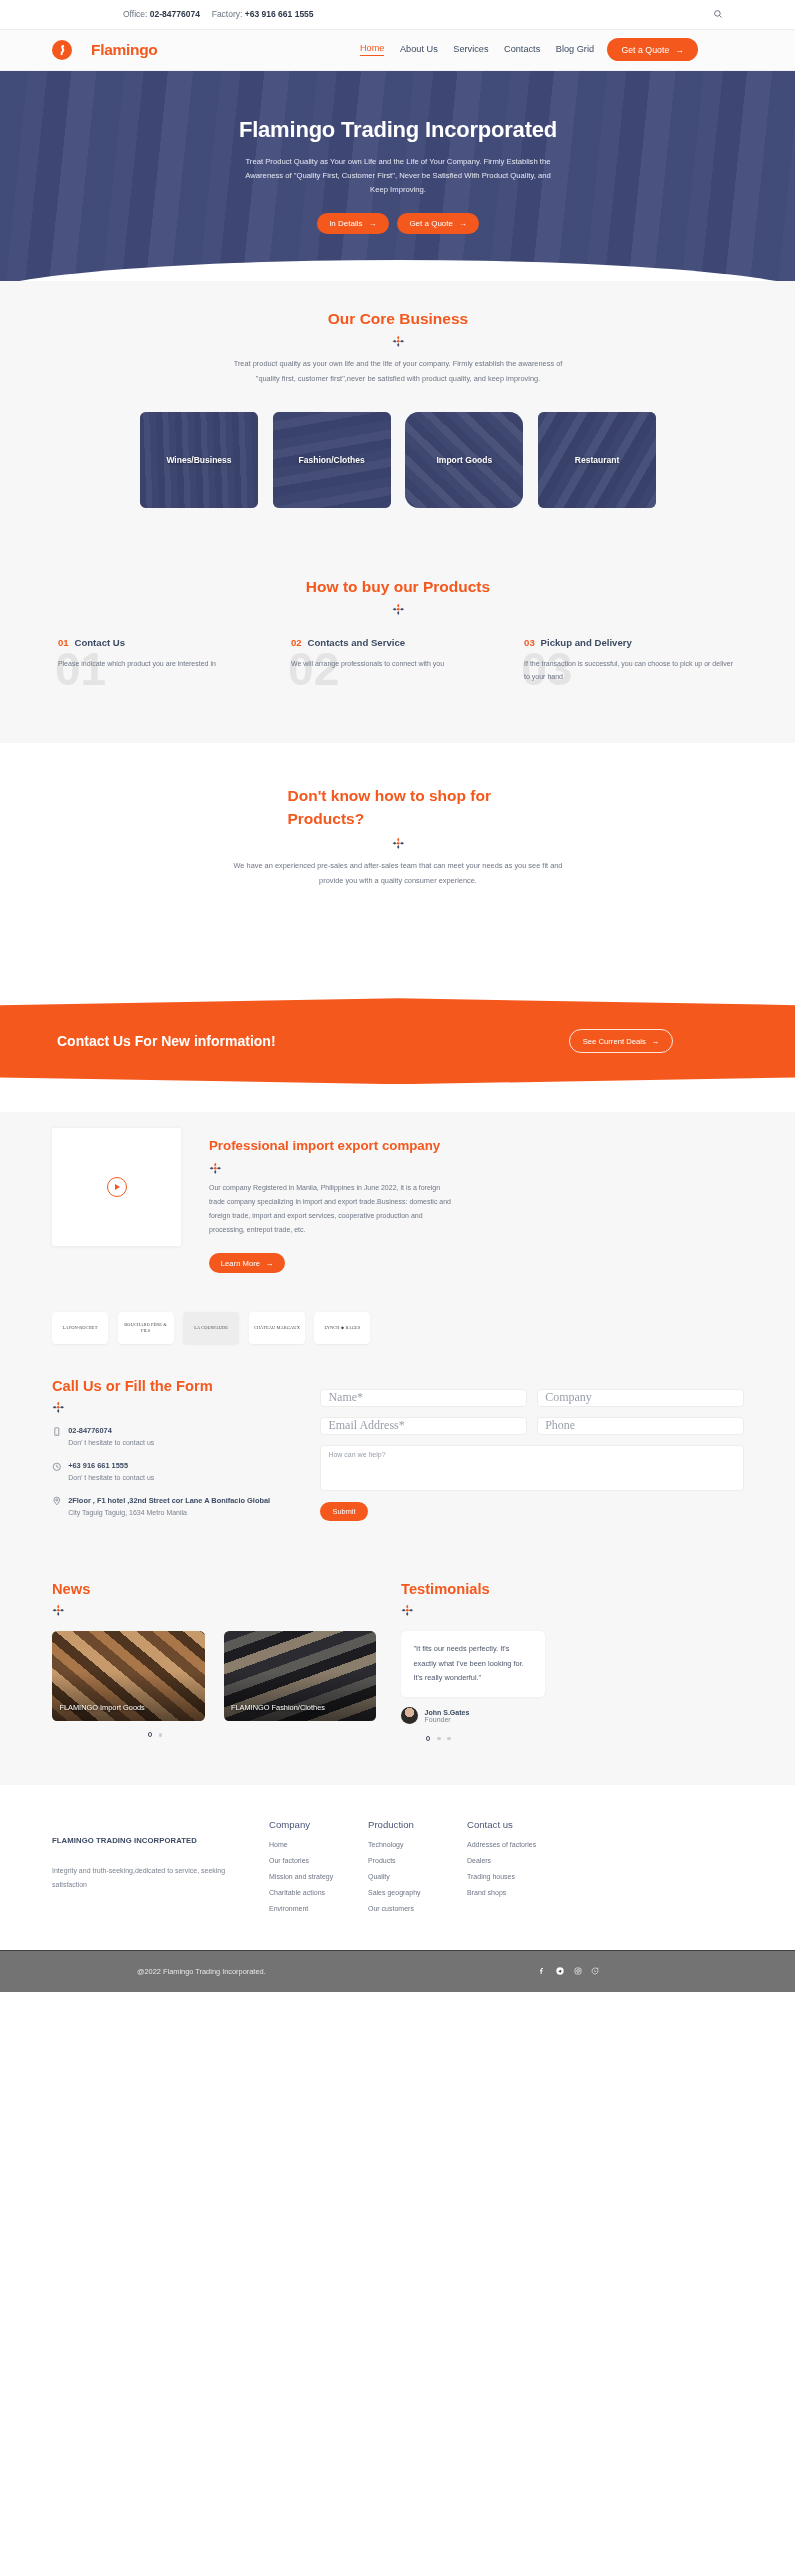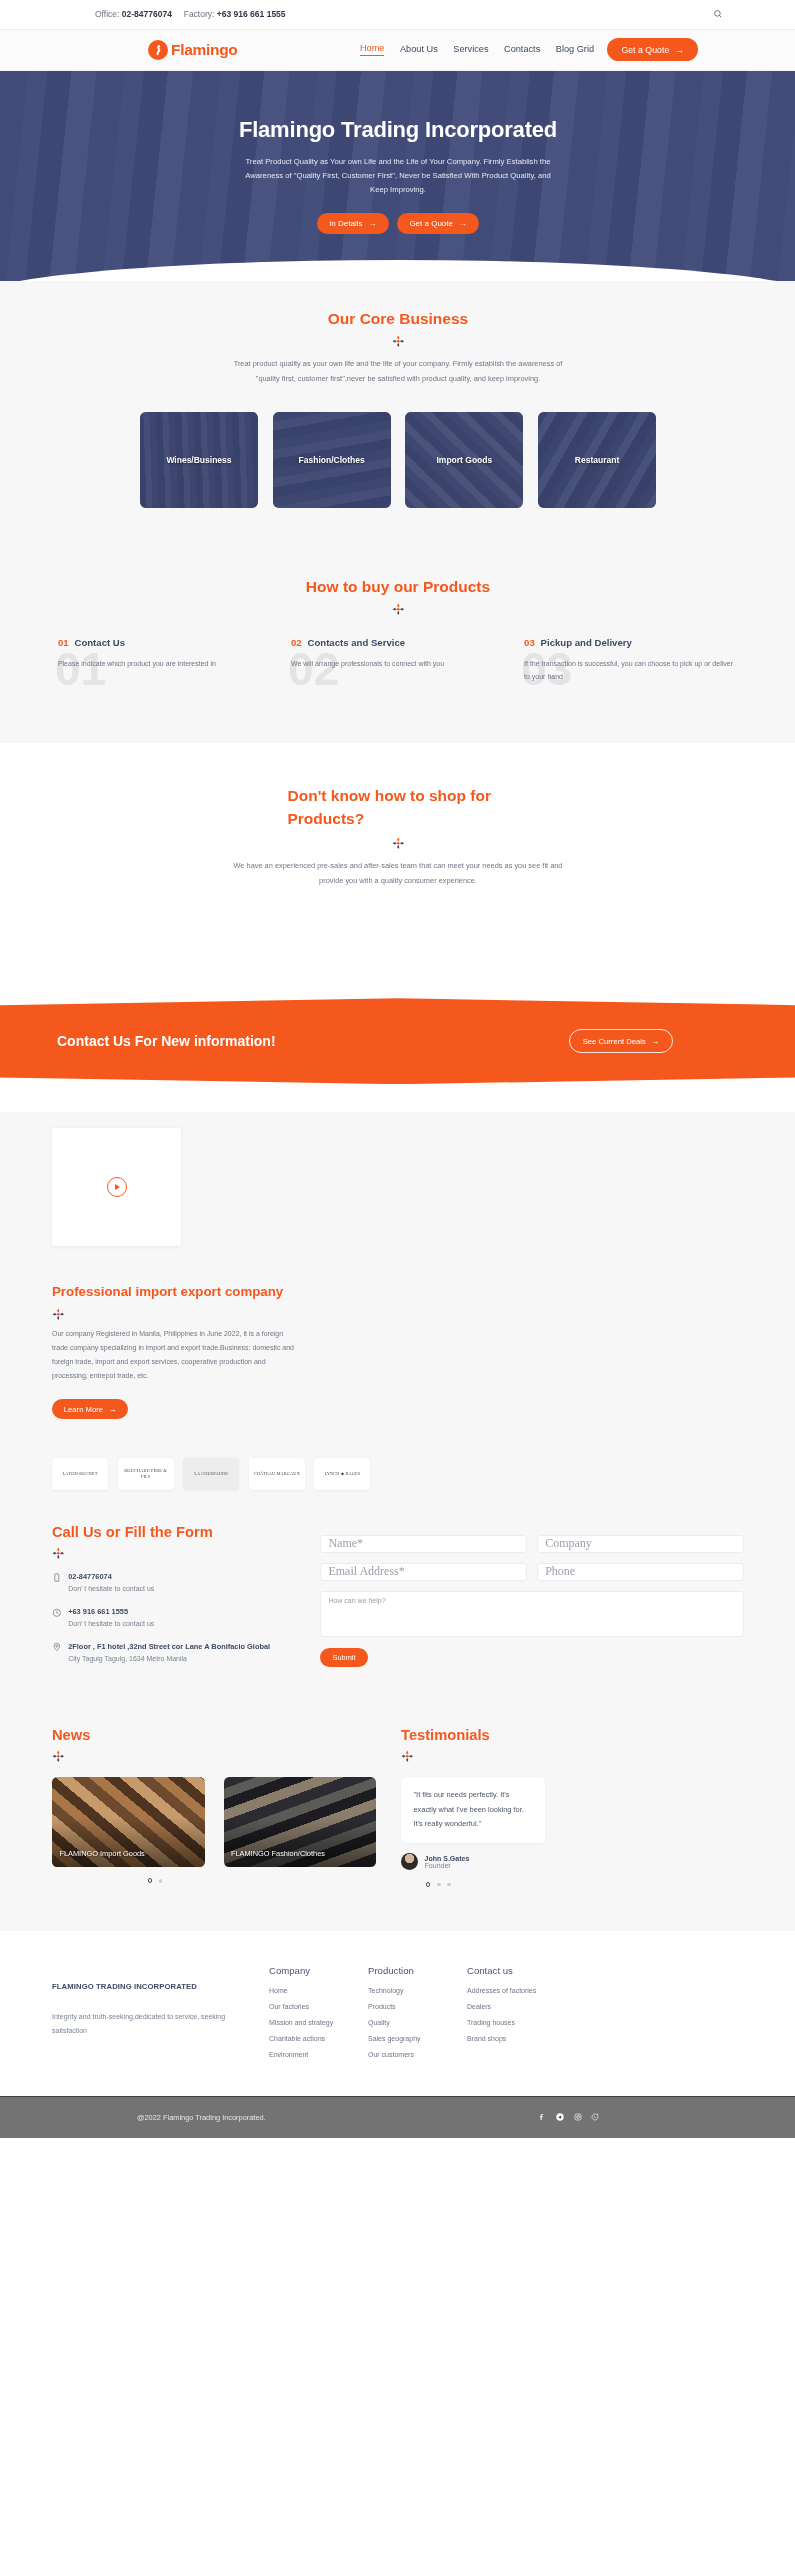--- a/index.html
+++ b/index.html
@@ -12,33 +12,33 @@
   }
   .page { width:796px; position:relative; overflow:hidden; }
 
   
   .topbar {
     height:29.5px; background:#ffffff;
     display:flex; align-items:center;
     border-bottom:0.7px solid #ececec;
     padding:0 52px;
   }
-  .topbar-info { font-size:8.5px; color:#6b7280; display:flex; gap:11.8px; margin-left:43px;}
+  .topbar-info { font-size:8.5px; color:#6b7280; display:flex; gap:11.8px; margin-left:71px;}
   .topbar-info b { color:#2d3748; font-weight:700; }
   .topbar-spacer { flex:1; }
   .search-icon { width:16px; height:16px; display:flex; align-items:center; justify-content:center; color:#4a5568; cursor:pointer; margin-right:18.4px;}
 
   
   .nav {
     height:41px; background:#fbfbfb;
     display:flex; align-items:center;
     padding:0 52px;
     border-bottom:0.7px solid #f0f0f0;
   }
-  .brand { display:flex; align-items:center; gap:3px; margin-left:96px; }
+  .brand { display:flex; align-items:center; gap:19px; }
   .brand-mark {
     width:20px; height:20px; border-radius:50%;
     background:#f4581d; display:flex; align-items:center; justify-content:center;
   }
   .brand-name { font-size:15.5px; font-weight:700; color:#f4581d; letter-spacing:-0.3px; }
   .nav-spacer { flex:1; }
   .nav-links { display:flex; align-items:center; gap:15.5px; margin-right:13.3px; }
   .nav-link { font-size:9.2px; color:#3c4a63; cursor:pointer; padding-bottom:1.5px; white-space:nowrap;}
   .nav-link.active { color:#f4581d; border-bottom:1.5px solid #f4581d; }
   .btn-quote {
@@ -84,21 +84,21 @@
   .cards { display:flex; gap:14.7px; justify-content:center; margin-top:26px; }
   .card {
     width:118px; height:96px; border-radius:5.9px; position:relative;
     display:flex; align-items:center; justify-content:center;
     overflow:hidden; cursor:pointer;
   }
   .card .ovl { position:absolute; inset:0; background:rgba(57,66,110,.62); }
   .card-label { position:relative; z-index:2; color:#fff; font-size:8.5px; font-weight:700; text-shadow:0 0.7px 2.2px rgba(0,0,0,.5);}
   .c1 { background:repeating-linear-gradient(88deg,#3b4268 0 6.6px,#5b6287 6.6px 12.5px,#474e74 12.5px 19px); }
   .c2 { background:repeating-linear-gradient(170deg,#454c72 0 9.6px,#5c6389 9.6px 18.4px,#3c4369 18.4px 28px); }
-  .c3 { background:repeating-linear-gradient(44deg,#4a5177 0 8px,#6a6f92 8px 15.5px,#3f466c 15.5px 24px); }
+  .c3 { background:repeating-linear-gradient(44deg,#4a5177 0 8px,#6a6f92 8px 15.5px,#3f466c 15.5px 24px);border-radius:14px; }
   .c4 { background:repeating-linear-gradient(120deg,#434a70 0 8.8px,#626a8d 8.8px 17px,#3a4167 17px 26.5px); }
 
   
   .howto { background:#f7f7f7; padding:14.7px 52px 59px; }
   .steps { display:flex; gap:19px; margin-top:22px; padding:0 5.9px; }
   .step { flex:1; position:relative; }
   .step-ghost {
     position:absolute; left:-2.9px; top:8.8px; font-size:46px; font-weight:700;
     color:#e4e4e4; z-index:0; line-height:1;
   }
@@ -120,21 +120,21 @@
   }
   .cta-title { font-size:14px; font-weight:700; color:#fff; }
   .cta-spacer { flex:1; }
   .btn-deals {
     background:transparent; border:0.7px solid rgba(255,255,255,.85); color:#fff;
     font-size:7.7px; padding:6.6px 12.5px; border-radius:14.7px; cursor:pointer;
     display:flex; align-items:center; gap:5.9px; margin-right:66px;
   }
 
   
-  .about { background:#f7f7f7; padding:16px 52px 33px; display:flex; gap:28px; align-items:flex-start;flex-direction:column;}
+  .about { background:#f7f7f7; padding:16px 52px 33px; display:flex; gap:28px; align-items:flex-start;}
   .video-box {
     width:129px; height:118px; background:#fff; border-radius:2.2px;
     display:flex; align-items:center; justify-content:center;
     box-shadow:0 0.7px 4.4px rgba(0,0,0,.06); cursor:pointer; flex:none;
   }
   .play-ring {
     width:20px; height:20px; border:1.1px solid #f4581d; border-radius:50%;
     display:flex; align-items:center; justify-content:center;
   }
   .play-tri { width:0;height:0;border-left:5.2px solid #f4581d;border-top:3.3px solid transparent;border-bottom:3.3px solid transparent;margin-left:1.5px;}

